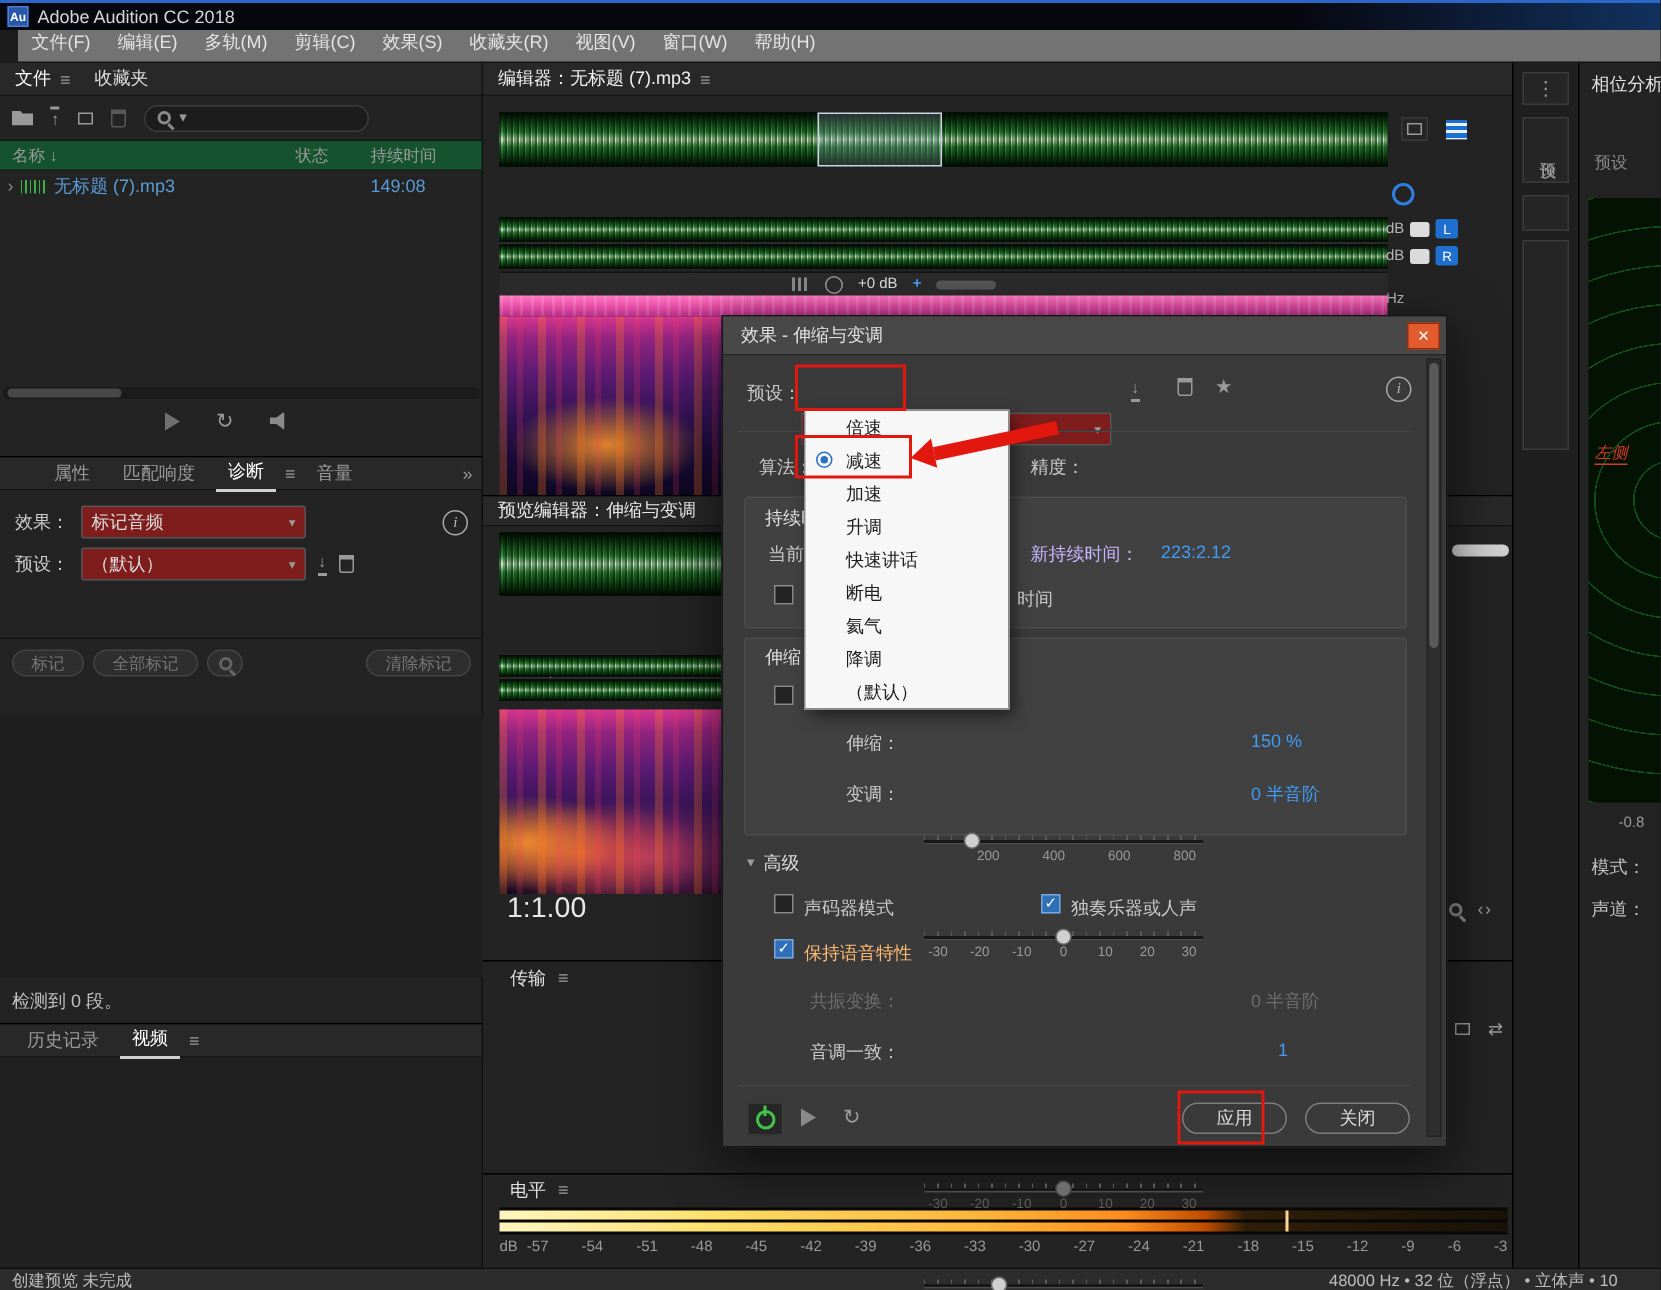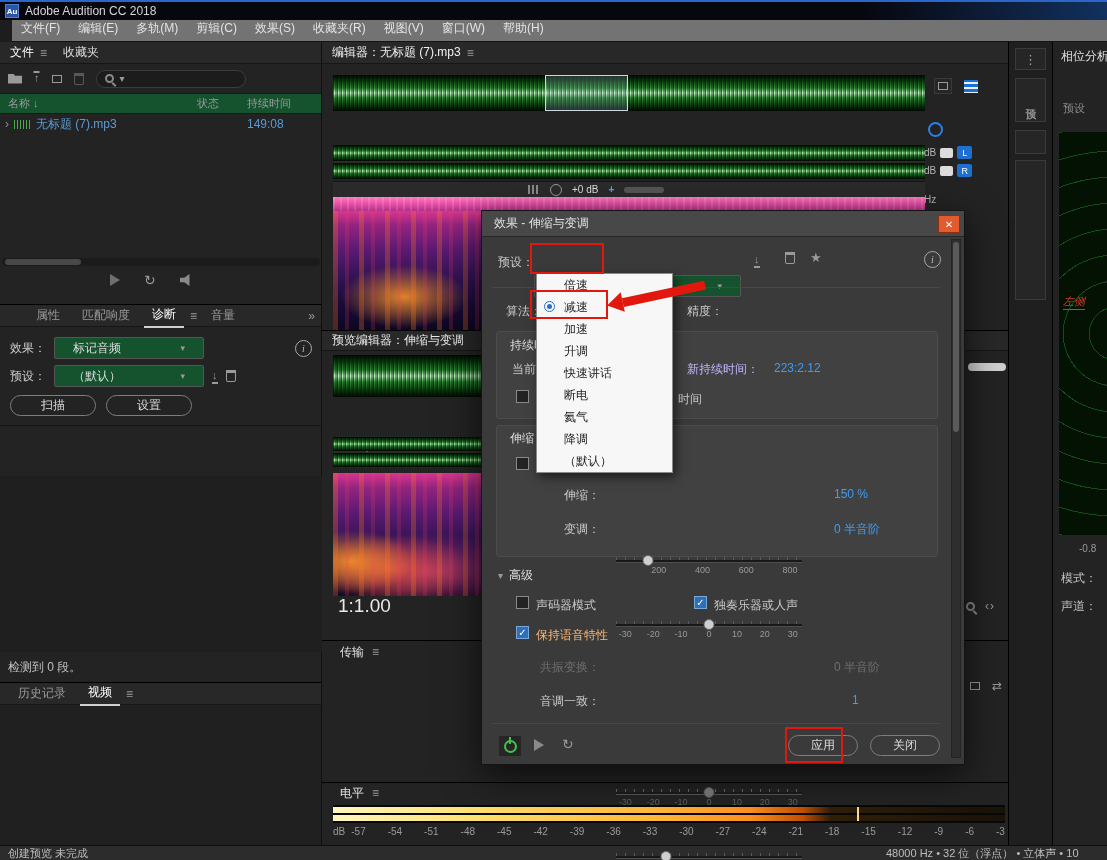--- a/index.html
+++ b/index.html
@@ -20,22 +20,22 @@
   .menubar { left:12px; top:20px; width:1107px; height:22px; background:#737373;
     border-bottom:1px solid #141414; display:flex; }
   .menubar span { padding:0 9px; color:#e3e3e3; }
 
   
   .panel { background:#232323; }
   .phead { height:22px; background:#282828; border-bottom:1px solid #161616;
     display:flex; align-items:center; padding:0 10px; gap:6px; color:#ddd; }
   .tab { color:#9a9a9a; padding:3px 8px; }
   .tab.active { color:#fff; border-bottom:2px solid #d0d0d0; }
-  .combo { background:#14532d; border:1px solid #555; border-radius:2px; height:22px;
-    display:flex; align-items:center; padding:0 18px; color:#ddd; position:relative; }
+  .combo { background:#7f1d1d; border:1px solid #555; border-radius:2px; height:22px;
+    display:flex; align-items:center; padding:0 6px; color:#ddd; position:relative; }
   .combo::after { content:"▾"; margin-left:auto; padding-left:8px; color:#999; font-size:9px; }
   .pillbtn { border:1px solid #7d7d7d; border-radius:11px; height:21px; display:flex;
     align-items:center; justify-content:center; color:#ddd; background:transparent; }
   .smallbtn { background:#2e2e2e; border:1px solid #444; border-radius:9px; height:18px;
     display:flex; align-items:center; justify-content:center; color:#767676; font-size:11px; }
   .cb { width:13px; height:13px; border:1px solid #8a8a8a; background:#232323; display:inline-flex;
     align-items:center; justify-content:center; flex:none; }
   .cb.on { background:#2f6fb8; border-color:#7aa7d8; }
   .cb.on::after { content:"✓"; color:#fff; font-size:10px; line-height:1; }
 
@@ -219,25 +219,29 @@
     <span class="ic ic-info" style="margin-left:auto"></span>
   </div>
   <div class="abs flex" style="left:10px;top:60px;width:302px;gap:8px;">
     <span>预设：</span>
     <div class="combo" style="width:150px">
         <span>（默认）</span>
       </div>
     <span class="ic ic-save"></span>
     <span class="ic ic-trash"></span>
   </div>
-  <div class="abs flex" style="left:10px;top:90px;gap:10px;">
-    <div class="pillbtn" style="width:86px">扫描</div>
-    <div class="pillbtn" style="width:86px">设置</div>
-  </div>
   <div class="abs" style="left:0;top:120px;width:322px;height:1px;background:#161616;"></div>
+  <div class="abs flex" style="left:8px;top:128px;width:306px;gap:6px;">
+    <div class="smallbtn" style="width:48px">标记</div>
+    <div class="smallbtn" style="width:70px">全部标记</div>
+    <div class="smallbtn" style="width:24px">
+        <span class="ic ic-search" style="opacity:.6"></span>
+      </div>
+    <div class="smallbtn" style="width:70px;margin-left:auto">清除标记</div>
+  </div>
   <div class="abs flex" style="left:0;top:152px;width:322px;height:18px;background:#262626;border-top:1px solid #181818;border-bottom:1px solid #181818;font-size:11px;color:#8e8e8e;position:relative;">
     <span style="padding-left:8px">已标记</span>
     <span style="position:absolute;left:78px">开始↑</span>
     <span style="position:absolute;left:148px">持续时间</span>
     <span style="position:absolute;left:238px">声道</span>
   </div>
   <div class="abs" style="left:0;top:171px;width:322px;height:176px;background:#1f1f1f;"></div>
   <div class="abs" style="left:8px;top:354px;color:#c0c0c0">检测到 0 段。</div>
 </div>
 

